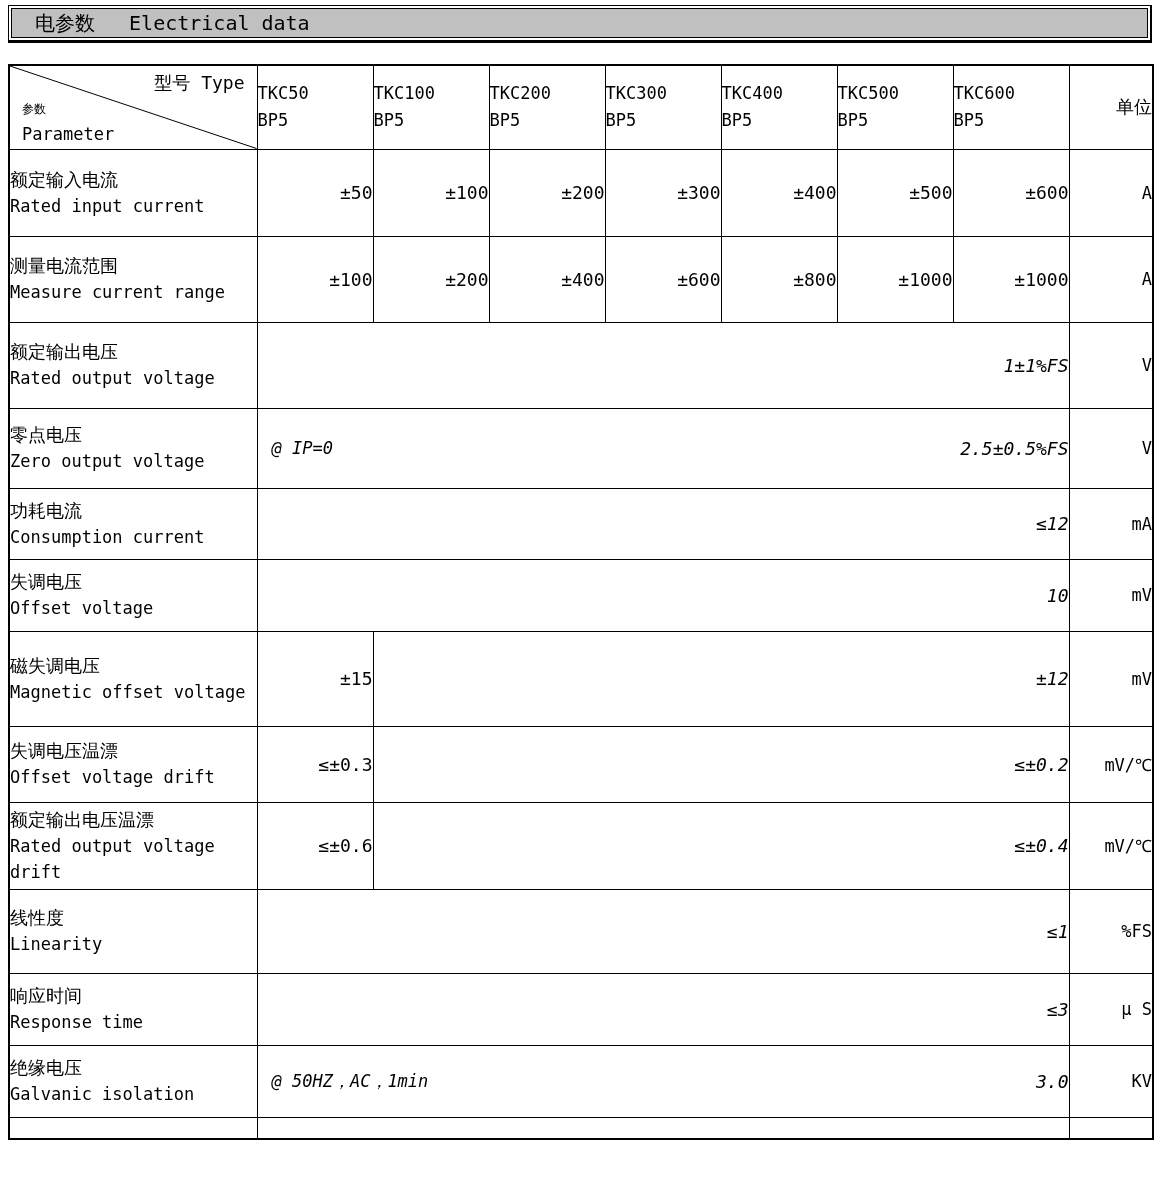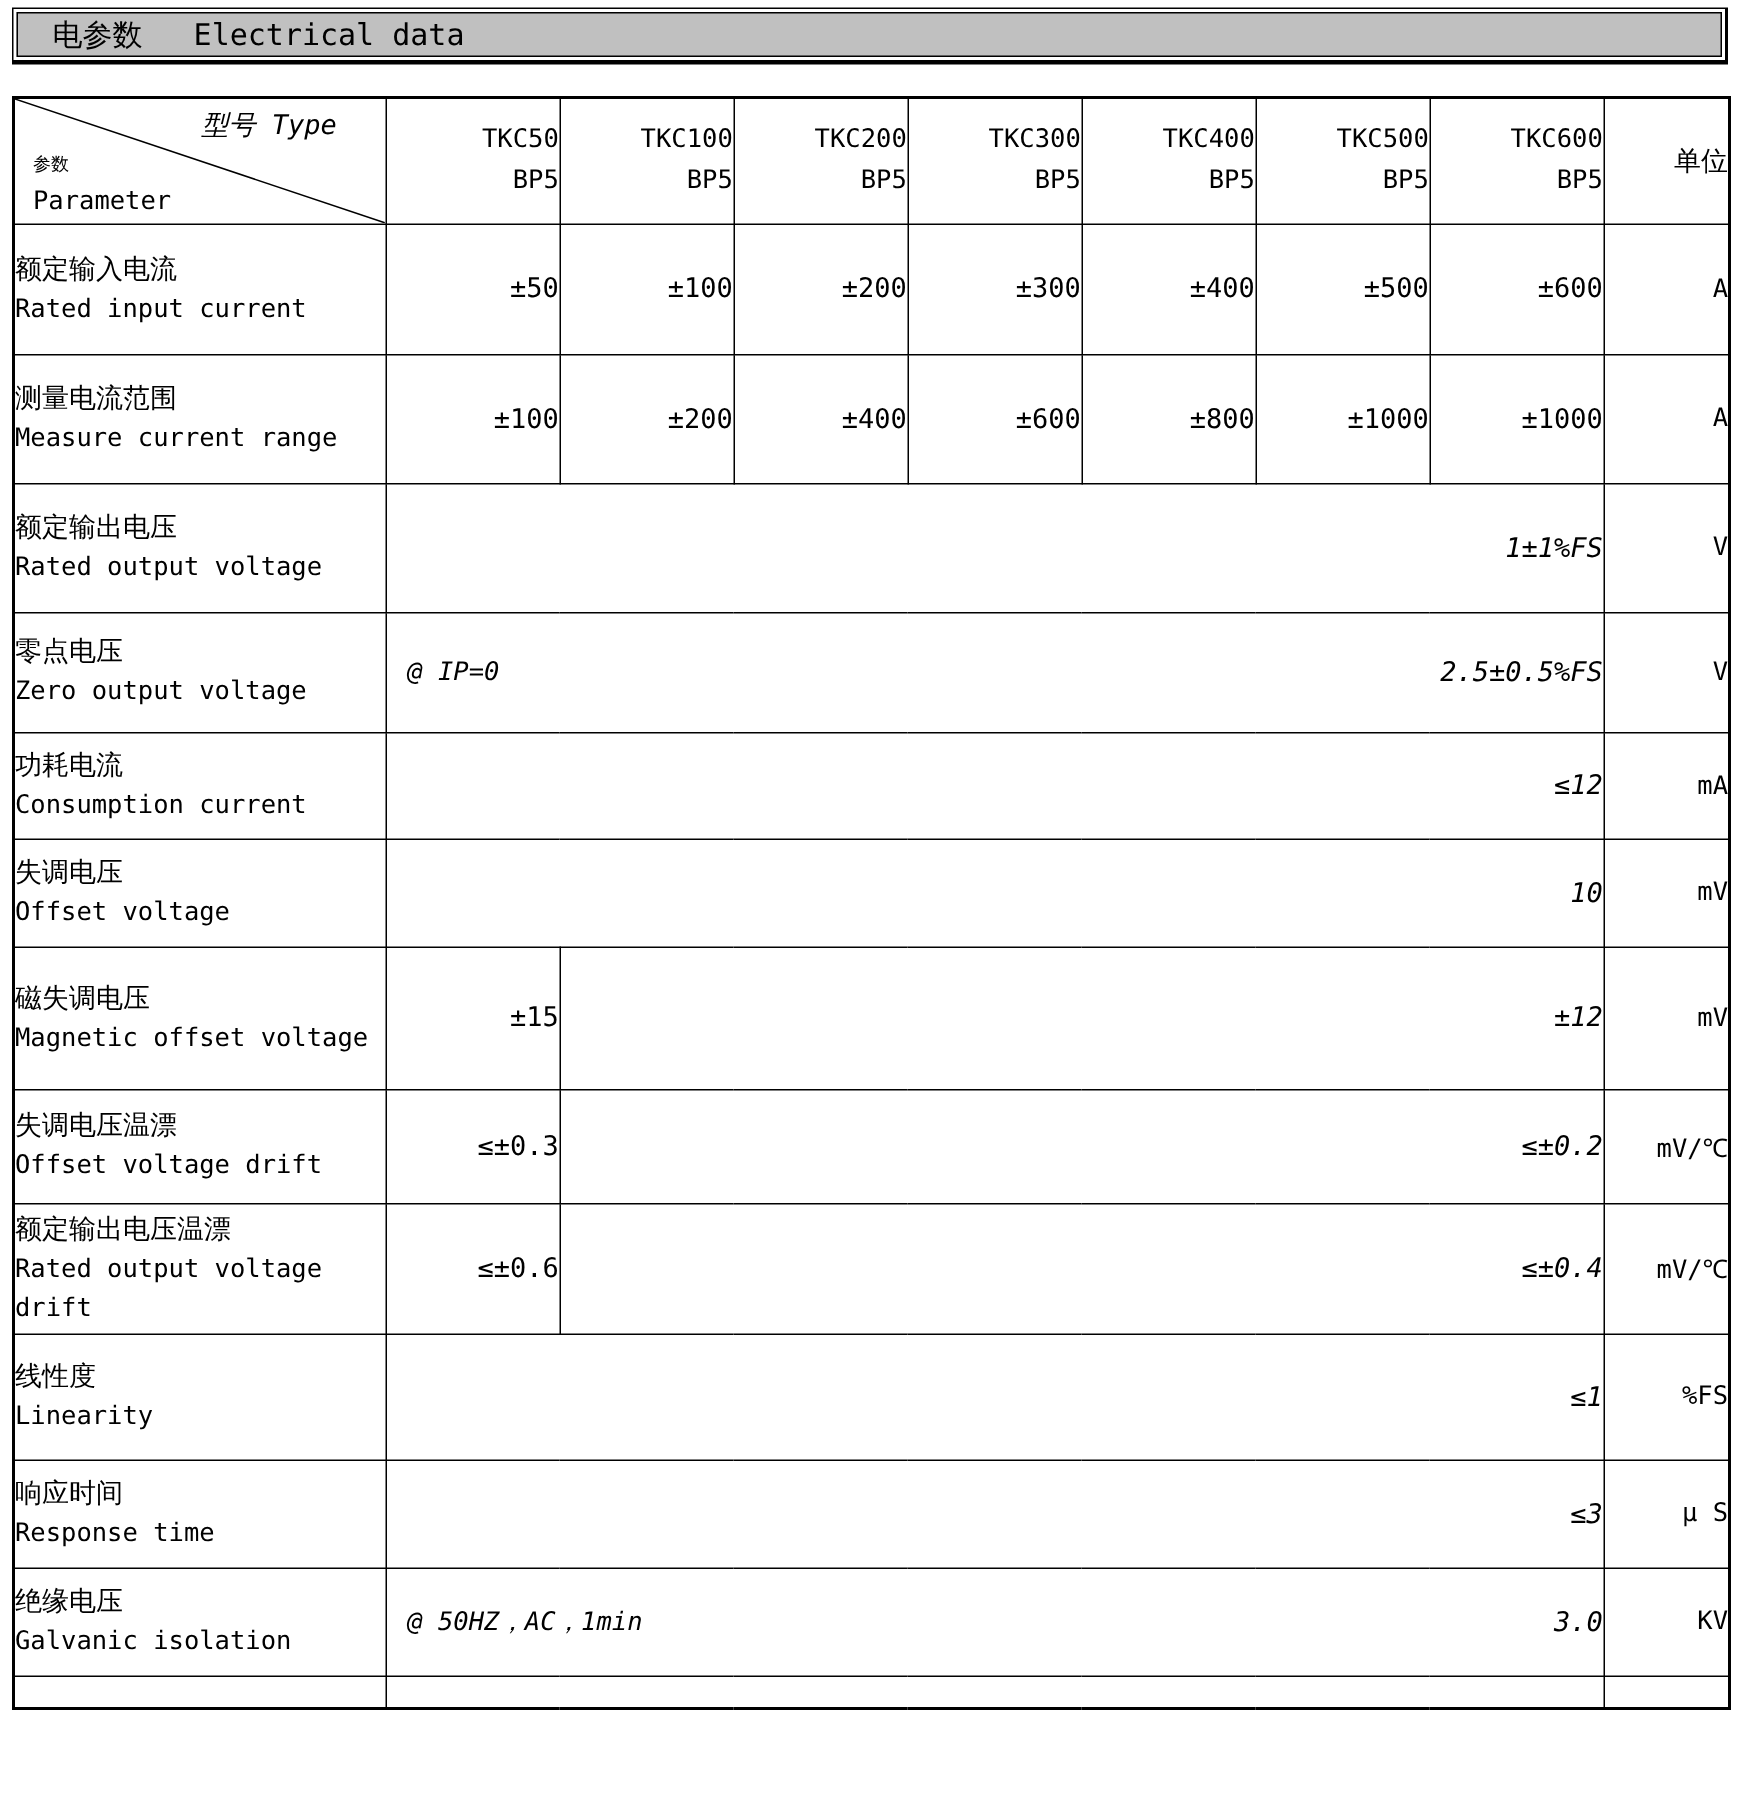--- a/index.html
+++ b/index.html
@@ -55,21 +55,21 @@
     padding: 0;
     overflow: hidden;
   }
   td.label {
     padding: 0 4px 0 14px;
     line-height: 26px;
   }
   td.label .zh { font-size: 18px; display: block; }
   td.label .en { font-size: 17px; display: block; }
   td.model {
-    text-align: right;
+    text-align: left;
     font-size: 17px;
     line-height: 27px;
     margin-top: 44px;
   }
   td.unit, td.unith {
     text-align: right;
     font-size: 17px;
   }
   td.unith { font-size: 18px; }
   td.val {
@@ -91,24 +91,23 @@
     white-space: nowrap;
   }
 
   
   td.corner { position: relative; }
   .corner-box { position: absolute; inset: 0; }
   .corner-box svg { position: absolute; inset: 0; width: 100%; height: 100%; }
   .corner-type {
     position: absolute;
     top: 5px;
-    right: 32px;
+    right: 12px;
     font-size: 18px;
     white-space: nowrap;
-    font-style: italic;
   }
   .corner-zh {
     position: absolute;
     left: 12px;
     top: 35px;
     font-size: 12px;
   }
   .corner-en {
     position: absolute;
     left: 12px;

